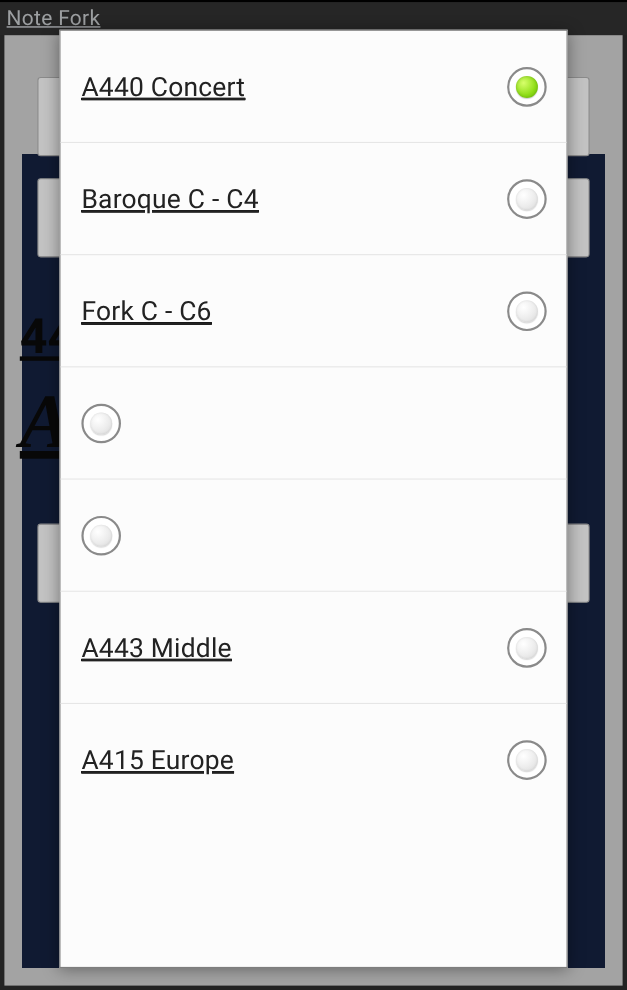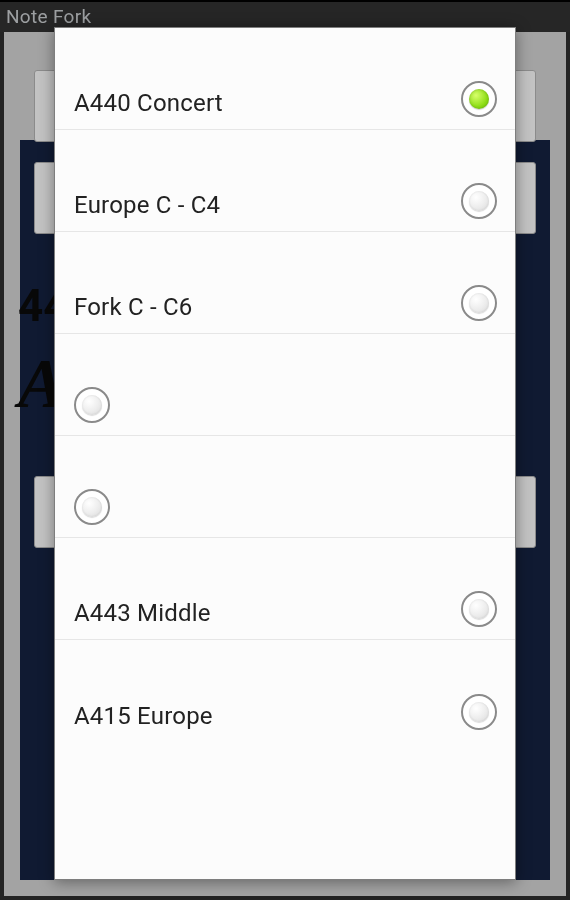--- a/index.html
+++ b/index.html
@@ -1,15 +1,15 @@
 <!DOCTYPE html>
 <html><head>
 <meta charset="utf-8">
 <style>
-  * { box-sizing: border-box; margin: 0; padding: 0; }
+  * { box-sizing: border-box; margin: 0; padding: 0; text-decoration: underline; }
   html, body {
     width: 570px;
     height: 900px;
     overflow: hidden;
     font-family: Roboto, "Helvetica Neue", Arial, sans-serif;
     background: #000;
   }
   .screen {
     position: relative;
     width: 570px;
@@ -71,24 +71,24 @@
     top: 27px;
     left: 54px;
     width: 462px;
     height: 853px;
     background: #fcfcfc;
     border: 1px solid #7e7e7e;
     box-shadow: 0 2px 14px rgba(0,0,0,0.4);
   }
   .option {
     display: flex;
-    align-items: flex-end;
+    align-items: center;
     justify-content: space-between;
     height: 102px;
-    padding: 0 18px 12px 19px;
+    padding: 0 18px 0 19px;
     border-bottom: 1px solid #e6e6e6;
     cursor: pointer;
   }
   .option:last-child { border-bottom: none; }
   .option-label {
     font-size: 24px;
     color: #222;
     letter-spacing: 0.2px;
   }
   .radio {
@@ -135,21 +135,21 @@
   <div class="overlay">
     <div class="dialog">
       <div id="options-container">
           <div class="option">
             <span class="option-label">A440 Concert</span>
             <span class="radio selected">
               <span class="radio-inner"></span>
             </span>
           </div>
           <div class="option">
-            <span class="option-label">Europe C - C4</span>
+            <span class="option-label">Baroque C - C4</span>
             <span class="radio">
               <span class="radio-inner"></span>
             </span>
           </div>
           <div class="option">
             <span class="option-label">Fork C - C6</span>
             <span class="radio">
               <span class="radio-inner"></span>
             </span>
           </div>

